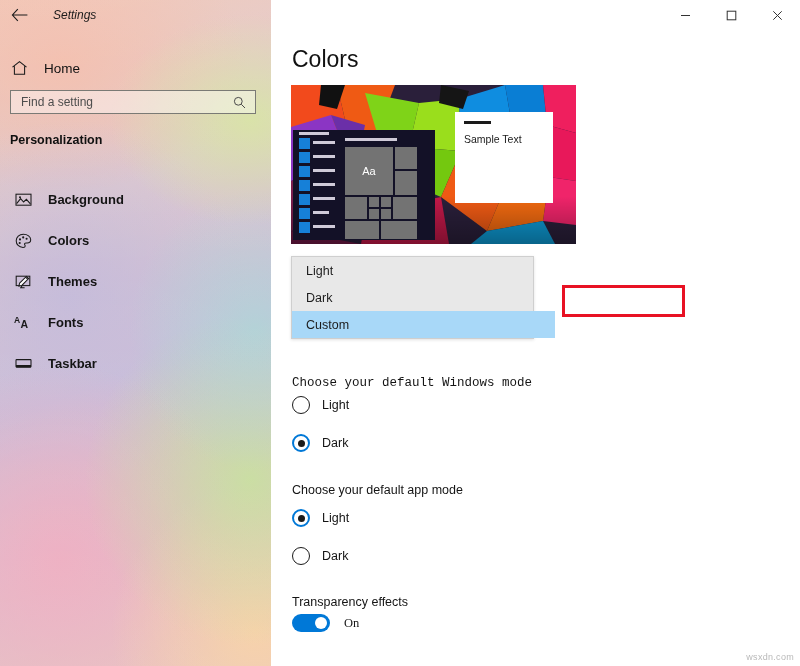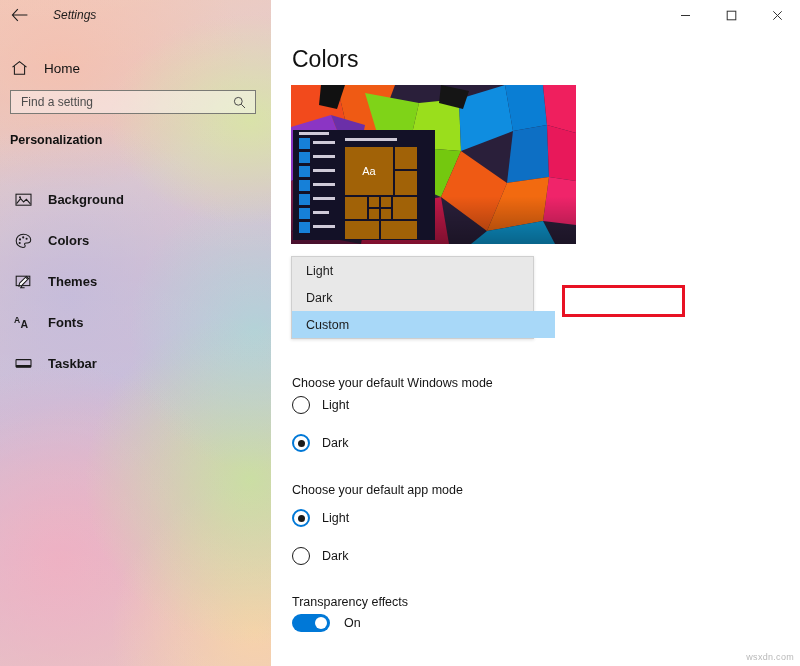--- a/index.html
+++ b/index.html
@@ -173,21 +173,21 @@
     width: 36px; height: 3px;
     background: #cfcad8;
   }
   .sm-tile-s {
     position: absolute; left: 0;
     width: 11px; height: 11px;
     background: #1680d8;
   }
   #sm-right { position: absolute; left: 52px; top: 8px; width: 84px; }
   #sm-title-bar { position: absolute; left: 0; top: 0; width: 52px; height: 3px; background: #cfcad8; }
-  .tile { position: absolute; background: #a16207; }
+  .tile { position: absolute; background: #737373; }
   #tile-aa {
     left: 0; top: 9px; width: 48px; height: 48px;
     color: #fff; font-size: 11px;
     display: flex; align-items: center; justify-content: center;
   }
   #sample-window {
     position: absolute;
     left: 164px; top: 27px;
     width: 98px; height: 91px;
     background: #ffffff;
@@ -266,21 +266,21 @@
   .radio-label {
     margin-left: 12px;
     font-size: 12.5px;
     color: #141414;
   }
 
   
   #toggle-row {
     position: absolute;
     left: 21px; top: 614px;
-    display: flex; align-items: center;
+    display: flex; align-items: center; font-family: Liberation Serif, serif;
   }
   #toggle {
     width: 38px; height: 18px;
     border-radius: 9px;
     background: #0078d7;
     position: relative;
     flex: none;
   }
   #toggle-knob {
     position: absolute;
@@ -483,30 +483,34 @@
         <div class="tile" style="left:24px; top:59px; width:10px; height:10px;"></div>
         <div class="tile" style="left:36px; top:59px; width:10px; height:10px;"></div>
         <div class="tile" style="left:24px; top:71px; width:10px; height:10px;"></div>
         <div class="tile" style="left:36px; top:71px; width:10px; height:10px;"></div>
         <div class="tile" style="left:48px; top:59px; width:24px; height:22px;"></div>
         <div class="tile" style="left:0; top:83px; width:34px; height:18px;"></div>
         <div class="tile" style="left:36px; top:83px; width:36px; height:18px;"></div>
       </div>
     </div>
 
+    <div id="sample-window">
+      <div id="sw-bar"></div>
+      <div id="sw-text">Sample Text</div>
+    </div>
   </div>
 
   <div id="dropdown">
     <div class="dd-item">Light</div>
     <div class="dd-item">Dark</div>
     <div class="dd-item selected">Custom</div>
   </div>
   <div id="dd-highlight"></div>
 
-  <div class="group-label" style="top:376px;">Choose your default Windows mode</div>
+  <div class="group-label" style="top:376px;font-family:Liberation Mono, monospace;">Choose your default Windows mode</div>
   <div class="radio-row" style="top:396px;">
     <span class="radio"></span>
     <span class="radio-label">Light</span>
   </div>
   <div class="radio-row" style="top:434px;">
     <span class="radio checked"></span>
     <span class="radio-label">Dark</span>
   </div>
 
   <div class="group-label" style="top:483px;">Choose your default app mode</div>

